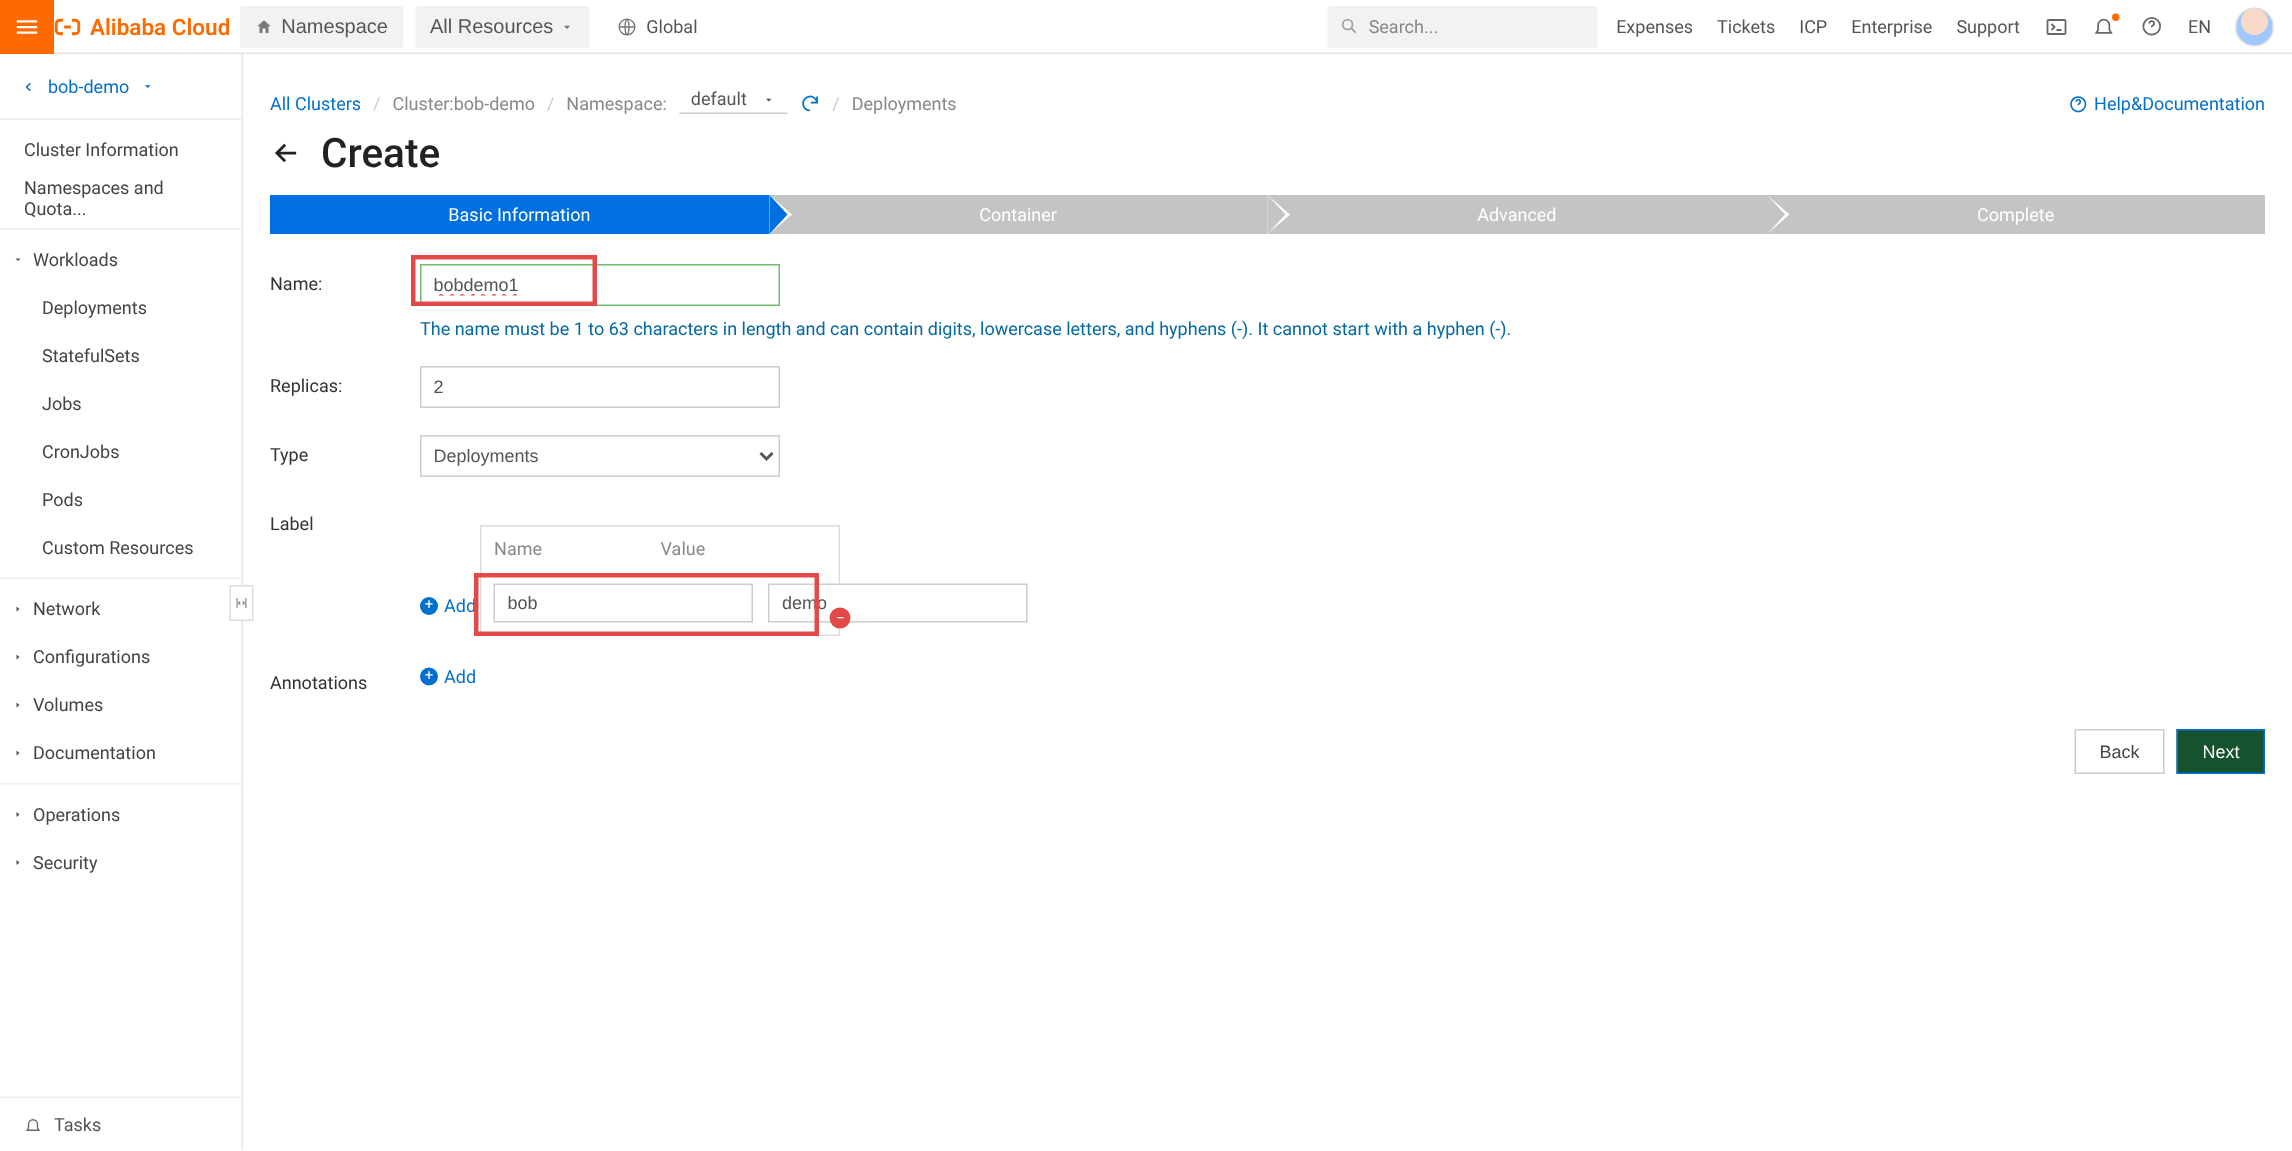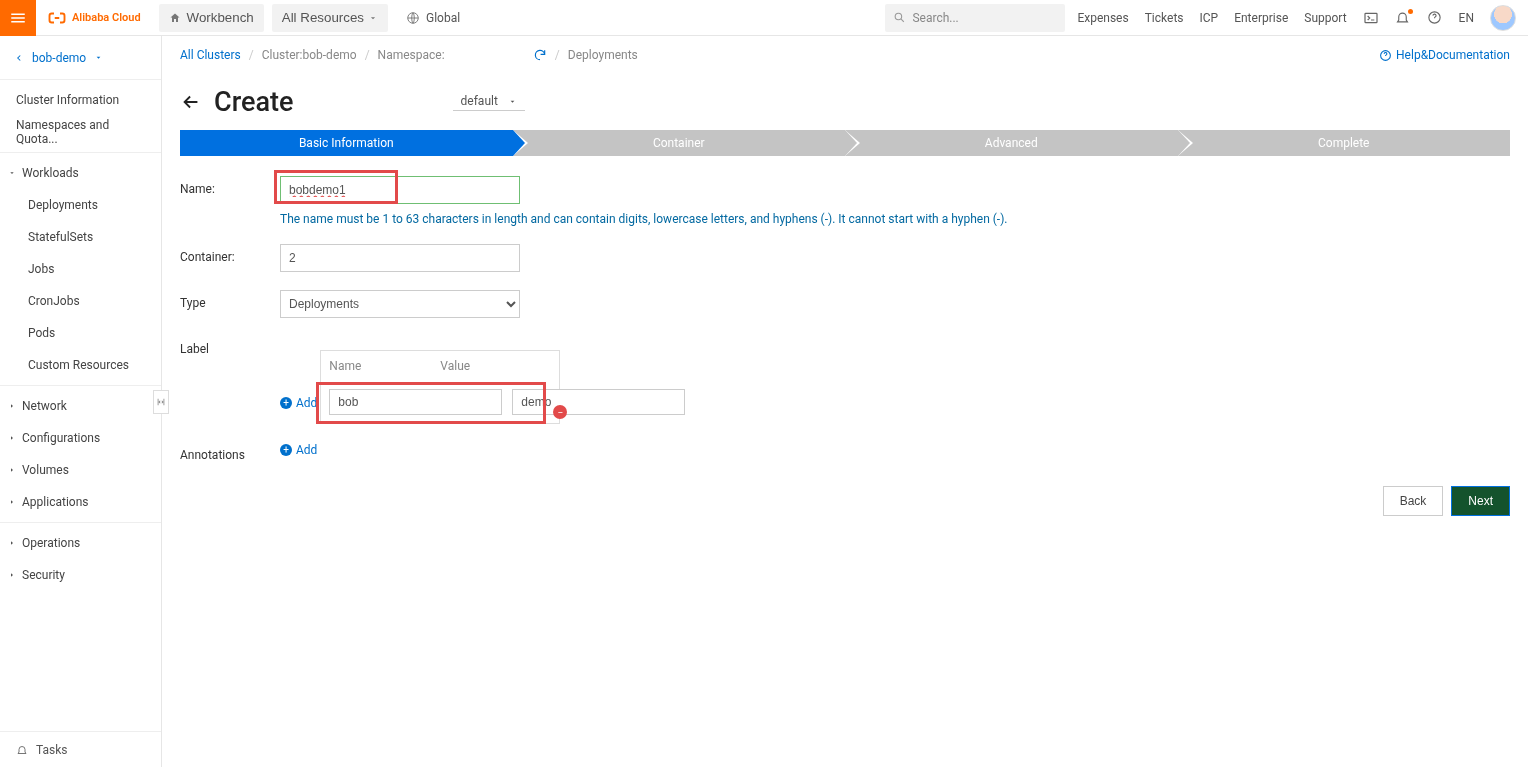--- a/index.html
+++ b/index.html
@@ -3,21 +3,21 @@
 <meta charset="utf-8">
 <style>
   * { box-sizing: border-box; margin: 0; padding: 0; }
   body { font-family: -apple-system, BlinkMacSystemFont, "Segoe UI", Roboto, "Helvetica Neue", Arial, sans-serif; font-size: 12px; color: #333; background: #fff; }
   a { text-decoration: none; color: inherit; }
 
   
   .topbar { height: 36px; display: flex; align-items: center; border-bottom: 1px solid #e6e6e6; }
   .hamburger { width: 36px; height: 36px; background: #ff6a00; display: flex; align-items: center; justify-content: center; cursor: pointer; }
   .hamburger svg { width: 18px; height: 18px; fill: #fff; }
-  .logo { display: flex; align-items: center; padding: 0 12px; color: #ff6a00; font-weight: 600; font-size: 11px; gap: 6px; }
+  .logo { display: flex; align-items: center; padding: 0 0; color: #ff6a00; font-weight: 600; font-size: 15px; gap: 6px; }
   .logo-mark { width: 18px; height: 18px; }
   .wb-btn { height: 28px; padding: 0 10px; background: #f2f2f2; border: none; border-radius: 2px; display: flex; align-items: center; gap: 6px; color: #555; margin-left: 6px; cursor: pointer; }
   .res-btn { height: 28px; padding: 0 10px; background: #f2f2f2; border: none; border-radius: 2px; display: flex; align-items: center; gap: 4px; color: #555; margin-left: 8px; cursor: pointer; }
   .globe { display: flex; align-items: center; gap: 6px; color: #555; margin-left: 18px; }
   .spacer { flex: 1; }
   .search { display: flex; align-items: center; background: #f2f2f2; border-radius: 2px; height: 28px; width: 180px; padding: 0 8px; color: #888; gap: 6px; }
   .topnav { display: flex; align-items: center; gap: 16px; padding: 0 12px; color: #555; }
   .top-icon { width: 16px; height: 16px; display: inline-flex; align-items: center; justify-content: center; color: #666; position: relative; }
   .bell-dot { position: absolute; top: -1px; right: -2px; width: 5px; height: 5px; background: #ff6a00; border-radius: 50%; }
   .avatar { width: 26px; height: 26px; border-radius: 50%; background: radial-gradient(circle at 50% 35%, #f8d9c8 0 45%, #9ec8ff 46% 100%); border: 1px solid #ddd; }
@@ -30,21 +30,21 @@
   .side-items { padding: 4px 0; flex: 1; overflow: auto; }
   .side-item, .side-sub { height: 32px; display: flex; align-items: center; padding: 0 16px; cursor: pointer; color: #444; }
   .side-group { height: 32px; display: flex; align-items: center; padding: 0 8px; cursor: pointer; color: #444; gap: 6px; }
   .side-sub { padding-left: 28px; }
   .side-caret { width: 8px; height: 8px; }
   .side-footer { height: 36px; border-top: 1px solid #eee; display: flex; align-items: center; padding: 0 16px; gap: 8px; color: #555; }
   .collapse-tab { position: absolute; right: -8px; top: 50%; transform: translateY(-50%); width: 16px; height: 24px; background: #fff; border: 1px solid #ddd; display: flex; align-items: center; justify-content: center; cursor: pointer; }
 
   
   .main { flex: 1; overflow: auto; padding: 12px 18px 24px; }
-  .bc-row { display: flex; align-items: flex-start; gap: 8px; color: #888; height: 28px; }
+  .bc-row { display: flex; align-items: flex-end; gap: 8px; color: #888; height: 28px; }
   .bc-row a { color: #0070cc; }
   .bc-sep { color: #ccc; }
   .ns-select { display: inline-flex; align-items: center; gap: 10px; padding: 2px 8px; border-bottom: 1px solid #ccc; color: #555; cursor: pointer; margin-top: 44px; }
   .refresh-ic { color: #0070cc; width: 14px; height: 14px; cursor: pointer; }
   .helpdoc { margin-left: auto; display: flex; align-items: center; gap: 4px; color: #0070cc; }
   .title-row { display: flex; align-items: center; gap: 12px; margin: 10px 0 12px; }
   .title-row h1 { font-size: 27px; font-weight: 500; color: #222; }
   .back-arrow { width: 22px; height: 22px; cursor: pointer; }
 
   
@@ -96,21 +96,21 @@
   <div class="logo">
     <svg class="logo-mark" viewBox="0 0 24 24" fill="none" stroke="#ff6a00" stroke-width="2.5">
         <path d="M8 6H5a3 3 0 0 0-3 3v6a3 3 0 0 0 3 3h3M16 6h3a3 3 0 0 1 3 3v6a3 3 0 0 1-3 3h-3M9 12h6"></path>
       </svg>
     <span>Alibaba Cloud</span>
   </div>
   <button class="wb-btn">
     <svg width="12" height="12" viewBox="0 0 24 24" fill="#777">
         <path d="M12 3l9 8h-3v9h-4v-6H10v6H6v-9H3z"></path>
       </svg>
-    <span>Workbench</span>
+    <span>Namespace</span>
   </button>
   <button class="res-btn">
     <span>All Resources</span>
     <svg width="10" height="10" viewBox="0 0 24 24" fill="#777">
         <path d="M7 10l5 5 5-5z"></path>
       </svg>
   </button>
   <div class="globe">
     <svg width="14" height="14" viewBox="0 0 24 24" fill="none" stroke="#777" stroke-width="1.6">
         <circle cx="12" cy="12" r="9"></circle>
@@ -199,21 +199,21 @@
       <div class="side-group">
           <svg class="side-caret" viewBox="0 0 24 24" fill="#555">
             <path d="M9 7l6 5-6 5z"></path>
           </svg>
           <span>Volumes</span>
         </div>
       <div class="side-group">
           <svg class="side-caret" viewBox="0 0 24 24" fill="#555">
             <path d="M9 7l6 5-6 5z"></path>
           </svg>
-          <span>Applications</span>
+          <span>Documentation</span>
         </div>
       <div style="height:1px;background:#eee;margin:4px 0;"></div>
       <div class="side-group">
           <svg class="side-caret" viewBox="0 0 24 24" fill="#555">
             <path d="M9 7l6 5-6 5z"></path>
           </svg>
           <span>Operations</span>
         </div>
       <div class="side-group">
           <svg class="side-caret" viewBox="0 0 24 24" fill="#555">
@@ -283,21 +283,21 @@
         <div class="form-field">
           <span class="relwrap">
             <input class="text-input" style="text-decoration: underline wavy rgb(226, 74, 74);" value="bobdemo1">
             <span class="highlight-name" style="left:-6px;top:-6px;width:124px;height:34px;"></span>
           </span>
           <div class="hint">The name must be 1 to 63 characters in length and can contain digits, lowercase letters, and hyphens (-). It cannot start with a hyphen (-).</div>
         </div>
       </div>
 
       <div class="form-row">
-        <div class="form-label">Container:</div>
+        <div class="form-label">Replicas:</div>
         <div class="form-field">
           <input class="num-input" value="2" style="">
         </div>
       </div>
 
       <div class="form-row">
         <div class="form-label">Type</div>
         <div class="form-field">
           <select class="select-input">
             <option>Deployments</option>

